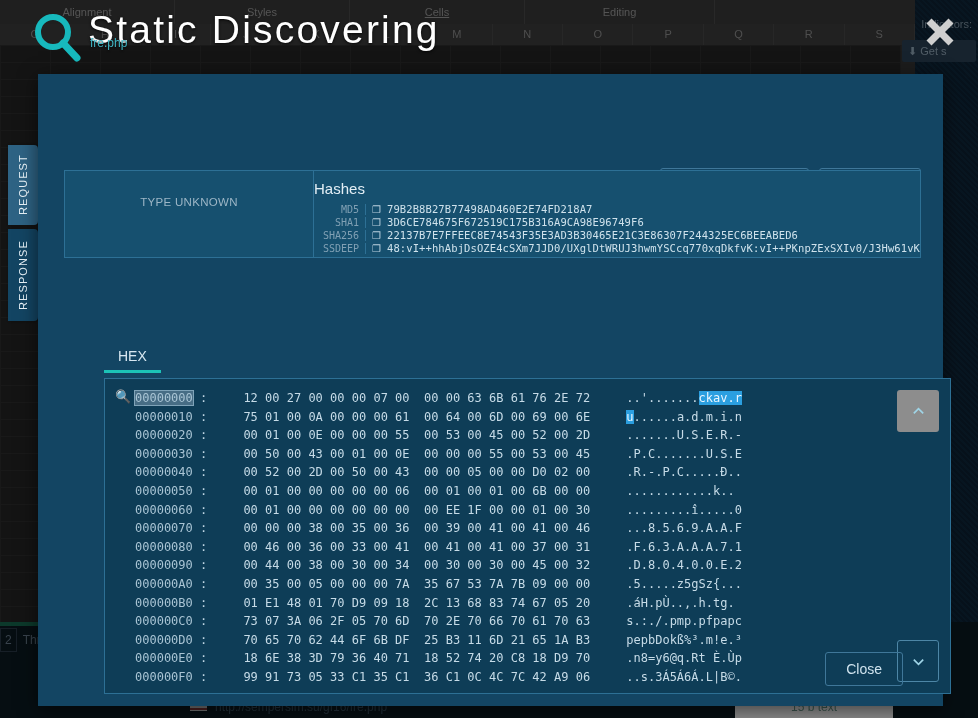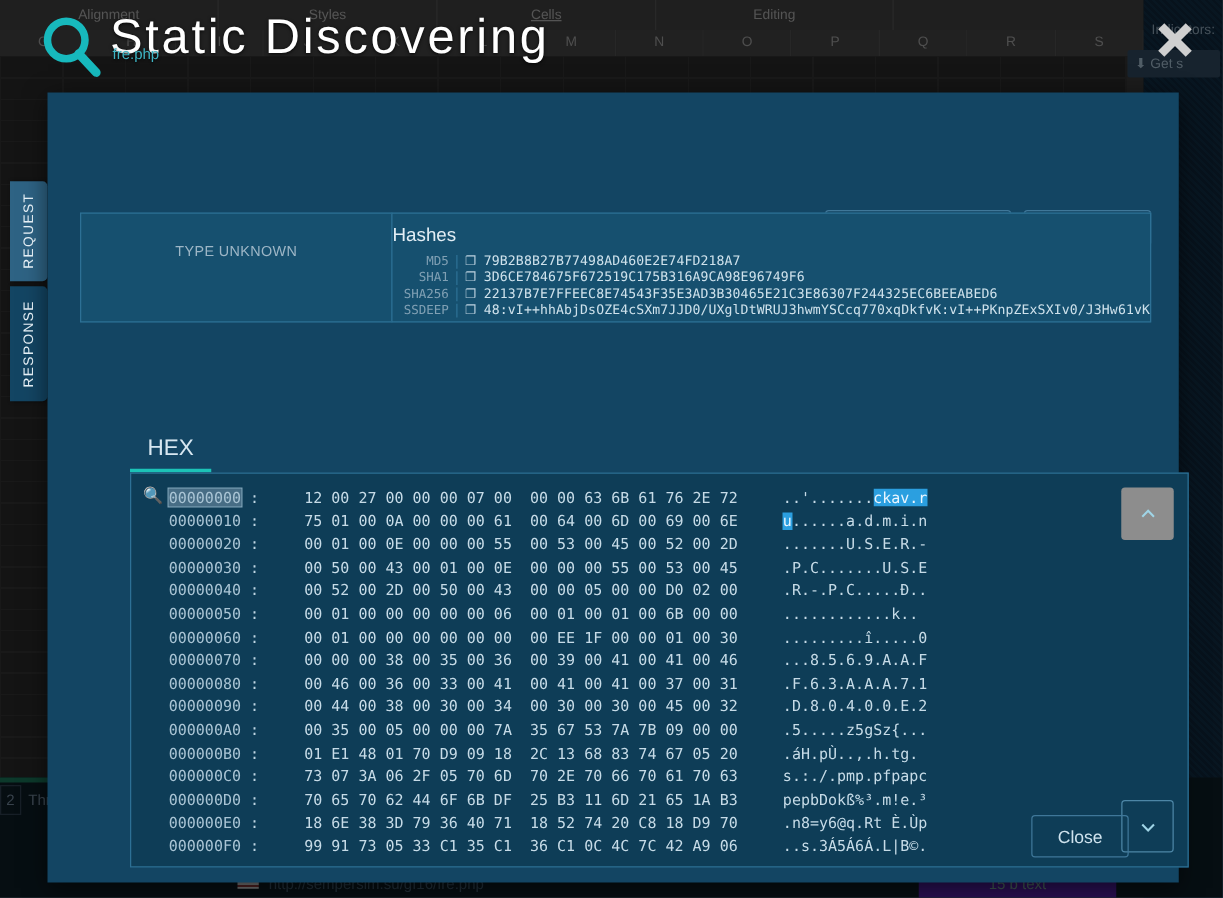--- a/index.html
+++ b/index.html
@@ -70,21 +70,21 @@
   }
   .bg-thr .num { display:inline-block; border:1px solid #2a3a48; padding:0 4px; margin-right:6px;}
   .bg-url {
     position: absolute; left: 215px; bottom: 4px;
     color: #3f5768; font-size: 12px; white-space: nowrap;
   }
   .bg-flag { position:absolute; left:190px; bottom:7px; width:17px; height:11px;
     background: repeating-linear-gradient(to bottom,#8b3b3b 0 2px,#cfcfcf 2px 4px); }
   .bg-greenpill {
     position: absolute; left: 735px; bottom: 0px; width: 158px; height: 22px;
-    background: #4c1d95; color: #6f9c90; font-size: 12px;
+    background: #ffffff; color: #6f9c90; font-size: 12px;
     line-height: 22px; text-align: center;
   }
   .bg-scrollthumb{ position:absolute; right:58px; bottom:2px; width:8px; height:18px; background:#555;}
 
   .dim-overlay { position: absolute; inset: 0; background: rgba(0,0,0,0.45); }
 
   
   .sd-header { position: absolute; left: 0; top: 0; width: 978px; height: 78px; }
   .sd-logo { position: absolute; left: 32px; top: 12px; width: 52px; height: 52px; }
   .sd-title {
@@ -173,21 +173,21 @@
     color: #b9cfdd; font-size: 10px; margin: 0 6px; cursor: pointer;
   }
   .hash-v {
     color: #cfe2ec; font-size: 10.5px; font-family: "DejaVu Sans Mono", monospace;
     white-space: nowrap; letter-spacing: .1px;
   }
 
   
   .hex-tabs { position: absolute; left: 66px; top: 270px; }
   .hex-tab {
-    color: #d7e7f1; font-size: 18px; padding: 4px 14px 6px 14px;
+    color: #d7e7f1; font-size: 14px; padding: 4px 14px 6px 14px;
     border-bottom: 3px solid #1cc3b7; cursor: pointer; display: inline-block;
   }
 
   .hex-wrap {
     position: absolute; left: 66px; top: 304px; width: 847px; height: 316px;
     border: 1px solid #2d7095; background: #0e3d57;
   }
   .hex-search-ico {
     position: absolute; left: 10px; top: 10px; color: #bfd6e3; font-size: 13px;
   }

